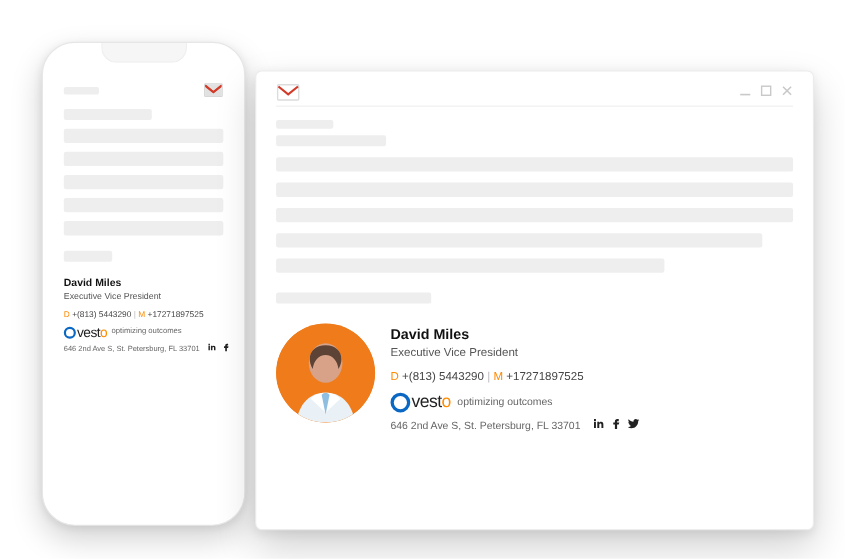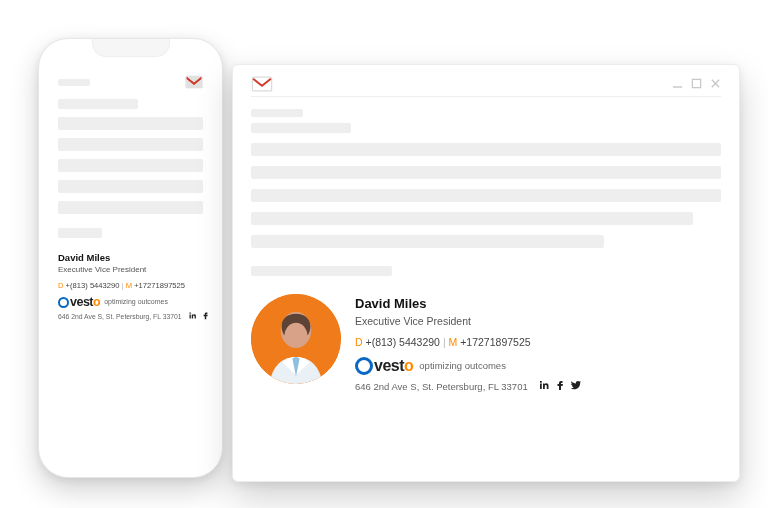--- a/index.html
+++ b/index.html
@@ -136,21 +136,21 @@
   .sig-text .title { font-size: 10.5px; color:#555; margin-bottom:6px; }
   .sig-text .phones { font-size: 10.5px; }
   .sig-text .phones .dlab { color:#ff8a00; }
   .sig-text .phones .sep { color:#bbb; }
   .sig-text .logo-row { display:flex; align-items:center; gap:6px; margin: 6px 0 4px; }
   .sig-text .tagline { font-size: 9.5px; color:#666; }
   .sig-text .addr-row { display:flex; align-items:center; gap:10px; font-size:9.5px; color:#666; }
   .sig-text .social-icons svg { width:12px; height:12px; }
 
   
-  .ovesto { display:flex; align-items:center; font-weight:700; letter-spacing:-0.5px; }
+  .ovesto { display:flex; align-items:center; font-weight:400; letter-spacing:-0.5px; }
   .ovesto .ring {
     width: 14px; height:14px; border:3px solid #0a67c4; border-radius:50%;
     display:inline-block; margin-right:1px;
   }
   .ovesto .ring.big { width:18px; height:18px; border-width:3.5px; }
   .ovesto .word { font-size: 16px; color:#222; line-height:1; }
   .ovesto .word .o2 { color:#ff8a00; }
   .ovesto.small .ring { width:11px; height:11px; border-width:2.5px; }
   .ovesto.small .word { font-size: 12.5px; }
 

